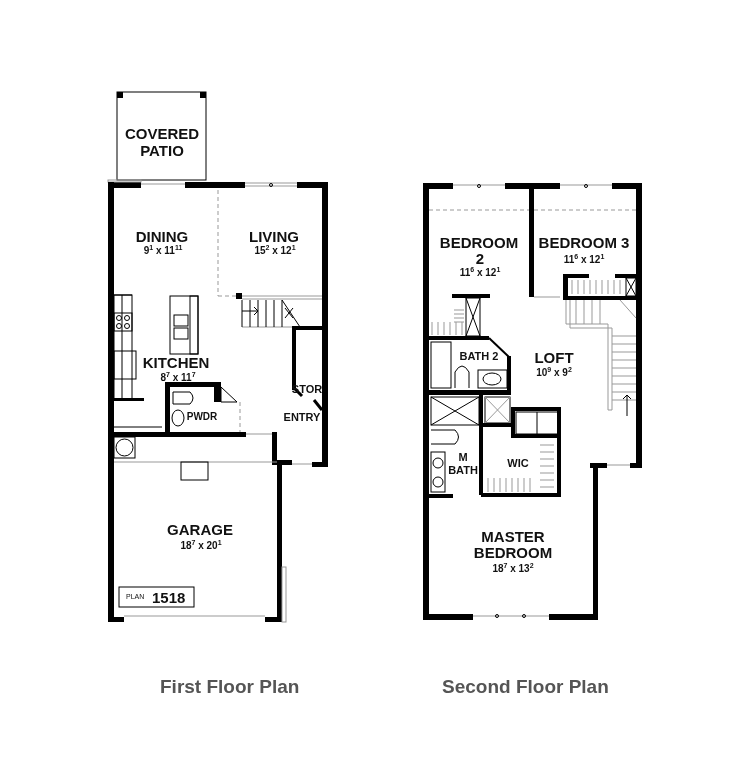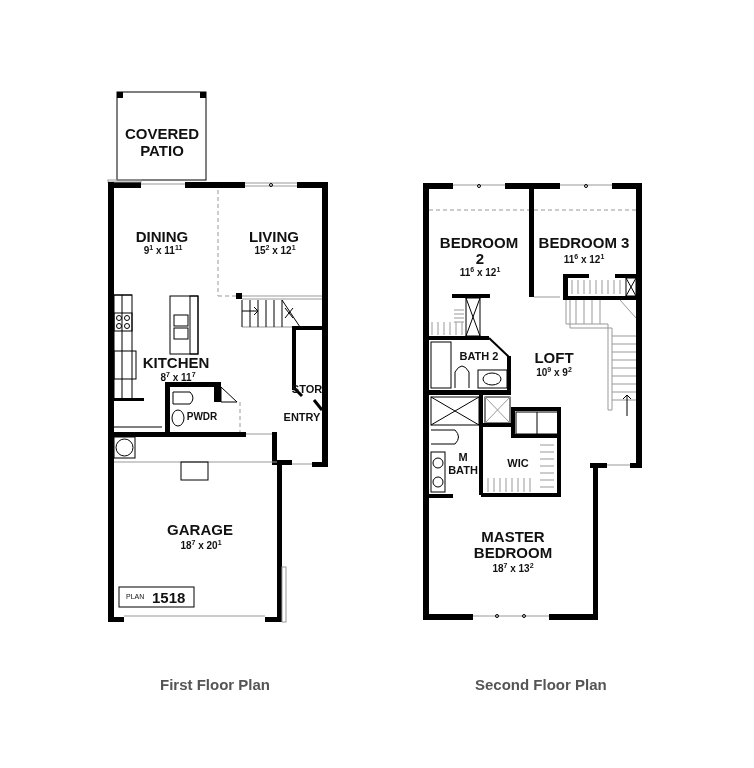--- a/index.html
+++ b/index.html
@@ -5,21 +5,21 @@
   html, body { margin:0; padding:0; background:#ffffff; }
   body { width:754px; height:768px; position:relative; overflow:hidden; font-family:"Liberation Sans", sans-serif; }
   svg { position:absolute; left:0; top:0; }
   .wall { fill:#000; }
   .thin { stroke:#000; stroke-width:1; fill:none; }
   .grey { stroke:#999; stroke-width:1; fill:none; }
   .dash { stroke:#999; stroke-width:1; fill:none; stroke-dasharray:4 3; }
   .room { font-family:"Liberation Sans", sans-serif; font-weight:bold; fill:#111; text-anchor:middle; }
   .dim { font-family:"Liberation Sans", sans-serif; font-weight:bold; fill:#111; text-anchor:middle; font-size:10px; }
   .sup { font-size:7px; }
-  .caption { position:absolute; top:676px; font-family:"Liberation Sans", sans-serif; font-weight:bold; font-size:15px; color:#555; }
+  .caption { position:absolute; top:676px; font-family:"Liberation Sans", sans-serif; font-weight:bold; font-size:19px; color:#555; }
 </style>
 </head>
 <body>
 
 <svg width="754" height="768" viewBox="0 0 754 768">
 
   <g>
 
     <g>
       <rect x="117" y="92" width="89" height="88" class="thin"></rect>
@@ -293,13 +293,13 @@
     <text class="room" font-size="15" x="554" y="363">LOFT</text>
     <text class="dim" x="554" y="376"><tspan>10</tspan><tspan class="sup" dy="-4">9</tspan><tspan dy="4"> </tspan><tspan>x</tspan><tspan> </tspan><tspan>9</tspan><tspan class="sup" dy="-4">2</tspan></text>
 
     <text class="room" font-size="15" x="513" y="542">MASTER</text>
     <text class="room" font-size="15" x="513" y="558">BEDROOM</text>
     <text class="dim" x="513" y="572"><tspan>18</tspan><tspan class="sup" dy="-4">7</tspan><tspan dy="4"> </tspan><tspan>x</tspan><tspan> </tspan><tspan>13</tspan><tspan class="sup" dy="-4">2</tspan></text>
   </g>
 </svg>
 
 <div class="caption" style="left:160px;">First Floor Plan</div>
-<div class="caption" style="left:475px;">Second Floor Plan</div>
+<div class="caption" style="left:442px;">Second Floor Plan</div>
 
 </body></html>

